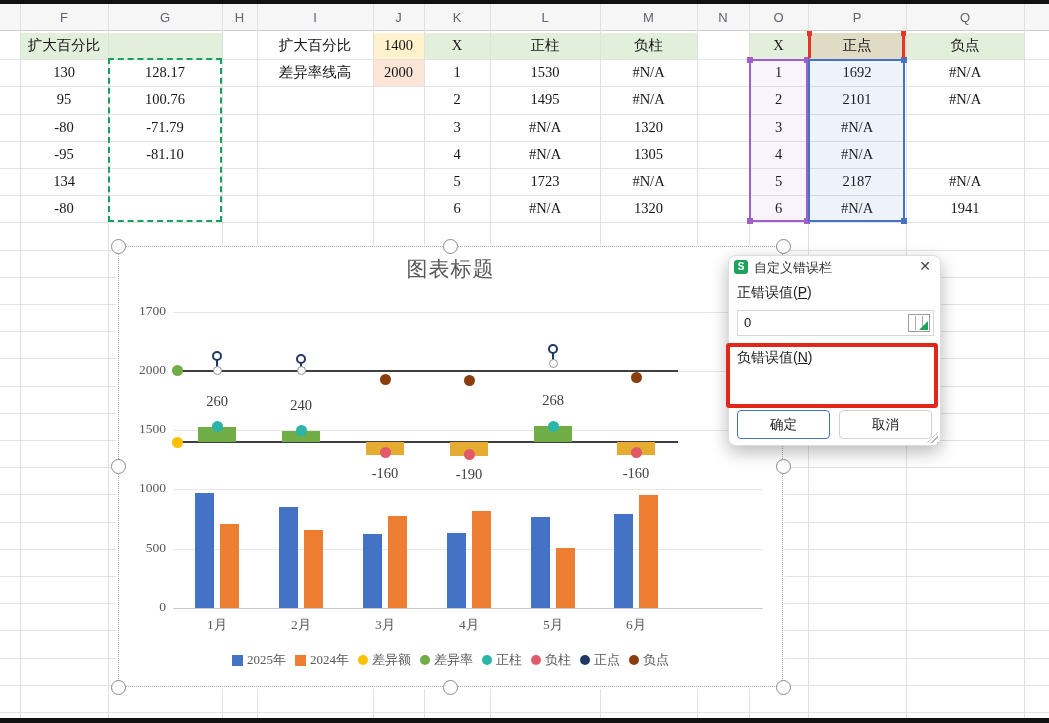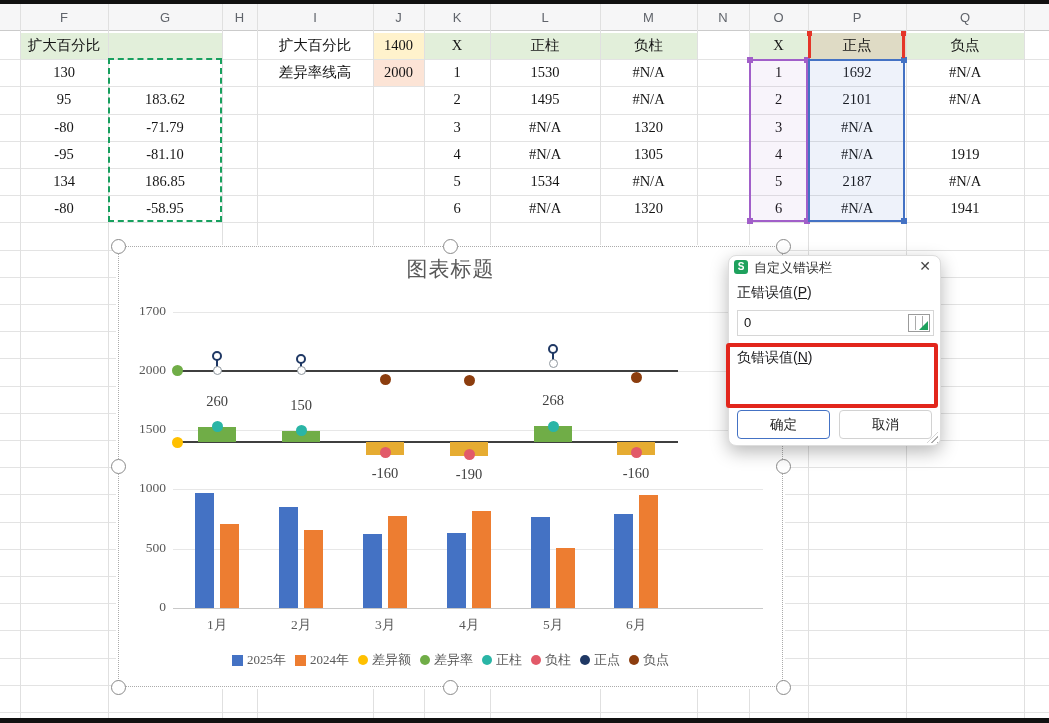--- a/index.html
+++ b/index.html
@@ -129,21 +129,21 @@
       <div style="position: absolute; left: 300.25px; top: 362.905px; width: 1.5px; height: 3.97456px; background: rgb(31, 56, 100);"></div>
       <div style="position: absolute; left: 296px; top: 353.905px; width: 10px; height: 10px; border-radius: 50%; background: rgb(255, 255, 255); border: 2px solid rgb(31, 56, 100);"></div>
       <div style="position: absolute; left: 296.5px; top: 366.38px; width: 9px; height: 9px; border-radius: 50%; background: rgb(255, 255, 255); border: 1.5px solid rgb(143, 151, 158);"></div>
       <div style="position: absolute; left: 552.25px; top: 352.709px; width: 1.5px; height: 7.17072px; background: rgb(31, 56, 100);"></div>
       <div style="position: absolute; left: 548px; top: 343.709px; width: 10px; height: 10px; border-radius: 50%; background: rgb(255, 255, 255); border: 2px solid rgb(31, 56, 100);"></div>
       <div style="position: absolute; left: 548.5px; top: 359.38px; width: 9px; height: 9px; border-radius: 50%; background: rgb(255, 255, 255); border: 1.5px solid rgb(143, 151, 158);"></div>
       <div style="position: absolute; left: 379.5px; top: 373.916px; width: 11px; height: 11px; border-radius: 50%; background: rgb(140, 61, 14);"></div>
       <div style="position: absolute; left: 463.5px; top: 374.983px; width: 11px; height: 11px; border-radius: 50%; background: rgb(140, 61, 14);"></div>
       <div style="position: absolute; left: 630.5px; top: 372.375px; width: 11px; height: 11px; border-radius: 50%; background: rgb(140, 61, 14);"></div>
       <div style="position: absolute; left: 187px; top: 392.603px; width: 60px; text-align: center; font-family: &quot;Liberation Serif&quot;, serif; font-size: 14.5px; color: rgb(63, 63, 63);">260</div>
-      <div style="position: absolute; left: 271px; top: 396.753px; width: 60px; text-align: center; font-family: &quot;Liberation Serif&quot;, serif; font-size: 14.5px; color: rgb(63, 63, 63);">150</div>
+      <div style="position: absolute; left: 271px; top: 396.753px; width: 60px; text-align: center; font-family: &quot;Liberation Serif&quot;, serif; font-size: 14.5px; color: rgb(63, 63, 63);">240</div>
       <div style="position: absolute; left: 355px; top: 464.501px; width: 60px; text-align: center; font-family: &quot;Liberation Serif&quot;, serif; font-size: 14.5px; color: rgb(63, 63, 63);">-160</div>
       <div style="position: absolute; left: 439px; top: 466.279px; width: 60px; text-align: center; font-family: &quot;Liberation Serif&quot;, serif; font-size: 14.5px; color: rgb(63, 63, 63);">-190</div>
       <div style="position: absolute; left: 523px; top: 392.129px; width: 60px; text-align: center; font-family: &quot;Liberation Serif&quot;, serif; font-size: 14.5px; color: rgb(63, 63, 63);">268</div>
       <div style="position: absolute; left: 606px; top: 464.501px; width: 60px; text-align: center; font-family: &quot;Liberation Serif&quot;, serif; font-size: 14.5px; color: rgb(63, 63, 63);">-160</div>
       <div style="position: absolute; left: 187px; top: 616px; width: 60px; text-align: center; font-family: &quot;Liberation Serif&quot;, serif; font-size: 13.5px; color: rgb(89, 89, 89);">1月</div>
       <div style="position: absolute; left: 271px; top: 616px; width: 60px; text-align: center; font-family: &quot;Liberation Serif&quot;, serif; font-size: 13.5px; color: rgb(89, 89, 89);">2月</div>
       <div style="position: absolute; left: 355px; top: 616px; width: 60px; text-align: center; font-family: &quot;Liberation Serif&quot;, serif; font-size: 13.5px; color: rgb(89, 89, 89);">3月</div>
       <div style="position: absolute; left: 439px; top: 616px; width: 60px; text-align: center; font-family: &quot;Liberation Serif&quot;, serif; font-size: 13.5px; color: rgb(89, 89, 89);">4月</div>
       <div style="position: absolute; left: 523px; top: 616px; width: 60px; text-align: center; font-family: &quot;Liberation Serif&quot;, serif; font-size: 13.5px; color: rgb(89, 89, 89);">5月</div>
       <div style="position: absolute; left: 606px; top: 616px; width: 60px; text-align: center; font-family: &quot;Liberation Serif&quot;, serif; font-size: 13.5px; color: rgb(89, 89, 89);">6月</div>
@@ -252,36 +252,35 @@
     <div style="position: absolute; left: 906px; top: 32px; width: 118px; height: 27.2px; text-align: center; line-height: 27.2px; font-family: &quot;Liberation Serif&quot;, serif; font-size: 14.5px; color: rgb(20, 20, 20); z-index: 3;">负点</div>
     <div style="position: absolute; left: 257px; top: 59.2px; width: 116px; height: 27.2px; text-align: center; line-height: 27.2px; font-family: &quot;Liberation Serif&quot;, serif; font-size: 14.5px; color: rgb(20, 20, 20); z-index: 3;">差异率线高</div>
     <div style="position: absolute; left: 374px; top: 60.2px; width: 50px; height: 26.2px; background: rgb(252, 228, 214); z-index: 1;"></div>
     <div style="position: absolute; left: 373px; top: 59.2px; width: 51px; height: 27.2px; text-align: center; line-height: 27.2px; font-family: &quot;Liberation Serif&quot;, serif; font-size: 14.5px; color: rgb(20, 20, 20); z-index: 3;">2000</div>
     <div style="position: absolute; left: 20px; top: 59.2px; width: 88px; height: 27.2px; text-align: center; line-height: 27.2px; font-family: &quot;Liberation Serif&quot;, serif; font-size: 14.5px; color: rgb(20, 20, 20); z-index: 3;">130</div>
     <div style="position: absolute; left: 20px; top: 86.4px; width: 88px; height: 27.2px; text-align: center; line-height: 27.2px; font-family: &quot;Liberation Serif&quot;, serif; font-size: 14.5px; color: rgb(20, 20, 20); z-index: 3;">95</div>
     <div style="position: absolute; left: 20px; top: 113.6px; width: 88px; height: 27.2px; text-align: center; line-height: 27.2px; font-family: &quot;Liberation Serif&quot;, serif; font-size: 14.5px; color: rgb(20, 20, 20); z-index: 3;">-80</div>
     <div style="position: absolute; left: 20px; top: 140.8px; width: 88px; height: 27.2px; text-align: center; line-height: 27.2px; font-family: &quot;Liberation Serif&quot;, serif; font-size: 14.5px; color: rgb(20, 20, 20); z-index: 3;">-95</div>
     <div style="position: absolute; left: 20px; top: 168px; width: 88px; height: 27.2px; text-align: center; line-height: 27.2px; font-family: &quot;Liberation Serif&quot;, serif; font-size: 14.5px; color: rgb(20, 20, 20); z-index: 3;">134</div>
     <div style="position: absolute; left: 20px; top: 195.2px; width: 88px; height: 27.2px; text-align: center; line-height: 27.2px; font-family: &quot;Liberation Serif&quot;, serif; font-size: 14.5px; color: rgb(20, 20, 20); z-index: 3;">-80</div>
-    <div style="position: absolute; left: 108px; top: 86.4px; width: 114px; height: 27.2px; text-align: center; line-height: 27.2px; font-family: &quot;Liberation Serif&quot;, serif; font-size: 14.5px; color: rgb(20, 20, 20); z-index: 3;">183.62</div>
+    <div style="position: absolute; left: 108px; top: 59.2px; width: 114px; height: 27.2px; text-align: center; line-height: 27.2px; font-family: &quot;Liberation Serif&quot;, serif; font-size: 14.5px; color: rgb(20, 20, 20); z-index: 3;">128.17</div>
+    <div style="position: absolute; left: 108px; top: 86.4px; width: 114px; height: 27.2px; text-align: center; line-height: 27.2px; font-family: &quot;Liberation Serif&quot;, serif; font-size: 14.5px; color: rgb(20, 20, 20); z-index: 3;">100.76</div>
     <div style="position: absolute; left: 108px; top: 113.6px; width: 114px; height: 27.2px; text-align: center; line-height: 27.2px; font-family: &quot;Liberation Serif&quot;, serif; font-size: 14.5px; color: rgb(20, 20, 20); z-index: 3;">-71.79</div>
     <div style="position: absolute; left: 108px; top: 140.8px; width: 114px; height: 27.2px; text-align: center; line-height: 27.2px; font-family: &quot;Liberation Serif&quot;, serif; font-size: 14.5px; color: rgb(20, 20, 20); z-index: 3;">-81.10</div>
-    <div style="position: absolute; left: 108px; top: 168px; width: 114px; height: 27.2px; text-align: center; line-height: 27.2px; font-family: &quot;Liberation Serif&quot;, serif; font-size: 14.5px; color: rgb(20, 20, 20); z-index: 3;">186.85</div>
-    <div style="position: absolute; left: 108px; top: 195.2px; width: 114px; height: 27.2px; text-align: center; line-height: 27.2px; font-family: &quot;Liberation Serif&quot;, serif; font-size: 14.5px; color: rgb(20, 20, 20); z-index: 3;">-58.95</div>
     <div style="position: absolute; left: 424px; top: 59.2px; width: 66px; height: 27.2px; text-align: center; line-height: 27.2px; font-family: &quot;Liberation Serif&quot;, serif; font-size: 14.5px; color: rgb(20, 20, 20); z-index: 3;">1</div>
     <div style="position: absolute; left: 424px; top: 86.4px; width: 66px; height: 27.2px; text-align: center; line-height: 27.2px; font-family: &quot;Liberation Serif&quot;, serif; font-size: 14.5px; color: rgb(20, 20, 20); z-index: 3;">2</div>
     <div style="position: absolute; left: 424px; top: 113.6px; width: 66px; height: 27.2px; text-align: center; line-height: 27.2px; font-family: &quot;Liberation Serif&quot;, serif; font-size: 14.5px; color: rgb(20, 20, 20); z-index: 3;">3</div>
     <div style="position: absolute; left: 424px; top: 140.8px; width: 66px; height: 27.2px; text-align: center; line-height: 27.2px; font-family: &quot;Liberation Serif&quot;, serif; font-size: 14.5px; color: rgb(20, 20, 20); z-index: 3;">4</div>
     <div style="position: absolute; left: 424px; top: 168px; width: 66px; height: 27.2px; text-align: center; line-height: 27.2px; font-family: &quot;Liberation Serif&quot;, serif; font-size: 14.5px; color: rgb(20, 20, 20); z-index: 3;">5</div>
     <div style="position: absolute; left: 424px; top: 195.2px; width: 66px; height: 27.2px; text-align: center; line-height: 27.2px; font-family: &quot;Liberation Serif&quot;, serif; font-size: 14.5px; color: rgb(20, 20, 20); z-index: 3;">6</div>
     <div style="position: absolute; left: 490px; top: 59.2px; width: 110px; height: 27.2px; text-align: center; line-height: 27.2px; font-family: &quot;Liberation Serif&quot;, serif; font-size: 14.5px; color: rgb(20, 20, 20); z-index: 3;">1530</div>
     <div style="position: absolute; left: 490px; top: 86.4px; width: 110px; height: 27.2px; text-align: center; line-height: 27.2px; font-family: &quot;Liberation Serif&quot;, serif; font-size: 14.5px; color: rgb(20, 20, 20); z-index: 3;">1495</div>
     <div style="position: absolute; left: 490px; top: 113.6px; width: 110px; height: 27.2px; text-align: center; line-height: 27.2px; font-family: &quot;Liberation Serif&quot;, serif; font-size: 14.5px; color: rgb(20, 20, 20); z-index: 3;">#N/A</div>
     <div style="position: absolute; left: 490px; top: 140.8px; width: 110px; height: 27.2px; text-align: center; line-height: 27.2px; font-family: &quot;Liberation Serif&quot;, serif; font-size: 14.5px; color: rgb(20, 20, 20); z-index: 3;">#N/A</div>
-    <div style="position: absolute; left: 490px; top: 168px; width: 110px; height: 27.2px; text-align: center; line-height: 27.2px; font-family: &quot;Liberation Serif&quot;, serif; font-size: 14.5px; color: rgb(20, 20, 20); z-index: 3;">1534</div>
+    <div style="position: absolute; left: 490px; top: 168px; width: 110px; height: 27.2px; text-align: center; line-height: 27.2px; font-family: &quot;Liberation Serif&quot;, serif; font-size: 14.5px; color: rgb(20, 20, 20); z-index: 3;">1723</div>
     <div style="position: absolute; left: 490px; top: 195.2px; width: 110px; height: 27.2px; text-align: center; line-height: 27.2px; font-family: &quot;Liberation Serif&quot;, serif; font-size: 14.5px; color: rgb(20, 20, 20); z-index: 3;">#N/A</div>
     <div style="position: absolute; left: 600px; top: 59.2px; width: 97px; height: 27.2px; text-align: center; line-height: 27.2px; font-family: &quot;Liberation Serif&quot;, serif; font-size: 14.5px; color: rgb(20, 20, 20); z-index: 3;">#N/A</div>
     <div style="position: absolute; left: 600px; top: 86.4px; width: 97px; height: 27.2px; text-align: center; line-height: 27.2px; font-family: &quot;Liberation Serif&quot;, serif; font-size: 14.5px; color: rgb(20, 20, 20); z-index: 3;">#N/A</div>
     <div style="position: absolute; left: 600px; top: 113.6px; width: 97px; height: 27.2px; text-align: center; line-height: 27.2px; font-family: &quot;Liberation Serif&quot;, serif; font-size: 14.5px; color: rgb(20, 20, 20); z-index: 3;">1320</div>
     <div style="position: absolute; left: 600px; top: 140.8px; width: 97px; height: 27.2px; text-align: center; line-height: 27.2px; font-family: &quot;Liberation Serif&quot;, serif; font-size: 14.5px; color: rgb(20, 20, 20); z-index: 3;">1305</div>
     <div style="position: absolute; left: 600px; top: 168px; width: 97px; height: 27.2px; text-align: center; line-height: 27.2px; font-family: &quot;Liberation Serif&quot;, serif; font-size: 14.5px; color: rgb(20, 20, 20); z-index: 3;">#N/A</div>
     <div style="position: absolute; left: 600px; top: 195.2px; width: 97px; height: 27.2px; text-align: center; line-height: 27.2px; font-family: &quot;Liberation Serif&quot;, serif; font-size: 14.5px; color: rgb(20, 20, 20); z-index: 3;">1320</div>
     <div style="position: absolute; left: 749px; top: 59.2px; width: 59px; height: 27.2px; text-align: center; line-height: 27.2px; font-family: &quot;Liberation Serif&quot;, serif; font-size: 14.5px; color: rgb(20, 20, 20); z-index: 3;">1</div>
     <div style="position: absolute; left: 749px; top: 86.4px; width: 59px; height: 27.2px; text-align: center; line-height: 27.2px; font-family: &quot;Liberation Serif&quot;, serif; font-size: 14.5px; color: rgb(20, 20, 20); z-index: 3;">2</div>
     <div style="position: absolute; left: 749px; top: 113.6px; width: 59px; height: 27.2px; text-align: center; line-height: 27.2px; font-family: &quot;Liberation Serif&quot;, serif; font-size: 14.5px; color: rgb(20, 20, 20); z-index: 3;">3</div>
@@ -289,21 +288,20 @@
     <div style="position: absolute; left: 749px; top: 168px; width: 59px; height: 27.2px; text-align: center; line-height: 27.2px; font-family: &quot;Liberation Serif&quot;, serif; font-size: 14.5px; color: rgb(20, 20, 20); z-index: 3;">5</div>
     <div style="position: absolute; left: 749px; top: 195.2px; width: 59px; height: 27.2px; text-align: center; line-height: 27.2px; font-family: &quot;Liberation Serif&quot;, serif; font-size: 14.5px; color: rgb(20, 20, 20); z-index: 3;">6</div>
     <div style="position: absolute; left: 808px; top: 59.2px; width: 98px; height: 27.2px; text-align: center; line-height: 27.2px; font-family: &quot;Liberation Serif&quot;, serif; font-size: 14.5px; color: rgb(20, 20, 20); z-index: 3;">1692</div>
     <div style="position: absolute; left: 808px; top: 86.4px; width: 98px; height: 27.2px; text-align: center; line-height: 27.2px; font-family: &quot;Liberation Serif&quot;, serif; font-size: 14.5px; color: rgb(20, 20, 20); z-index: 3;">2101</div>
     <div style="position: absolute; left: 808px; top: 113.6px; width: 98px; height: 27.2px; text-align: center; line-height: 27.2px; font-family: &quot;Liberation Serif&quot;, serif; font-size: 14.5px; color: rgb(20, 20, 20); z-index: 3;">#N/A</div>
     <div style="position: absolute; left: 808px; top: 140.8px; width: 98px; height: 27.2px; text-align: center; line-height: 27.2px; font-family: &quot;Liberation Serif&quot;, serif; font-size: 14.5px; color: rgb(20, 20, 20); z-index: 3;">#N/A</div>
     <div style="position: absolute; left: 808px; top: 168px; width: 98px; height: 27.2px; text-align: center; line-height: 27.2px; font-family: &quot;Liberation Serif&quot;, serif; font-size: 14.5px; color: rgb(20, 20, 20); z-index: 3;">2187</div>
     <div style="position: absolute; left: 808px; top: 195.2px; width: 98px; height: 27.2px; text-align: center; line-height: 27.2px; font-family: &quot;Liberation Serif&quot;, serif; font-size: 14.5px; color: rgb(20, 20, 20); z-index: 3;">#N/A</div>
     <div style="position: absolute; left: 906px; top: 59.2px; width: 118px; height: 27.2px; text-align: center; line-height: 27.2px; font-family: &quot;Liberation Serif&quot;, serif; font-size: 14.5px; color: rgb(20, 20, 20); z-index: 3;">#N/A</div>
     <div style="position: absolute; left: 906px; top: 86.4px; width: 118px; height: 27.2px; text-align: center; line-height: 27.2px; font-family: &quot;Liberation Serif&quot;, serif; font-size: 14.5px; color: rgb(20, 20, 20); z-index: 3;">#N/A</div>
-    <div style="position: absolute; left: 906px; top: 140.8px; width: 118px; height: 27.2px; text-align: center; line-height: 27.2px; font-family: &quot;Liberation Serif&quot;, serif; font-size: 14.5px; color: rgb(20, 20, 20); z-index: 3;">1919</div>
     <div style="position: absolute; left: 906px; top: 168px; width: 118px; height: 27.2px; text-align: center; line-height: 27.2px; font-family: &quot;Liberation Serif&quot;, serif; font-size: 14.5px; color: rgb(20, 20, 20); z-index: 3;">#N/A</div>
     <div style="position: absolute; left: 906px; top: 195.2px; width: 118px; height: 27.2px; text-align: center; line-height: 27.2px; font-family: &quot;Liberation Serif&quot;, serif; font-size: 14.5px; color: rgb(20, 20, 20); z-index: 3;">1941</div>
     <div class="handle" style="position: absolute; left: 110.5px; top: 238.5px; z-index: 9;"></div>
     <div class="handle" style="position: absolute; left: 442.5px; top: 238.5px; z-index: 9;"></div>
     <div class="handle" style="position: absolute; left: 775.5px; top: 238.5px; z-index: 9;"></div>
     <div class="handle" style="position: absolute; left: 110.5px; top: 458.5px; z-index: 9;"></div>
     <div class="handle" style="position: absolute; left: 775.5px; top: 458.5px; z-index: 9;"></div>
     <div class="handle" style="position: absolute; left: 110.5px; top: 679.5px; z-index: 9;"></div>
     <div class="handle" style="position: absolute; left: 442.5px; top: 679.5px; z-index: 9;"></div>
     <div class="handle" style="position: absolute; left: 775.5px; top: 679.5px; z-index: 9;"></div>

